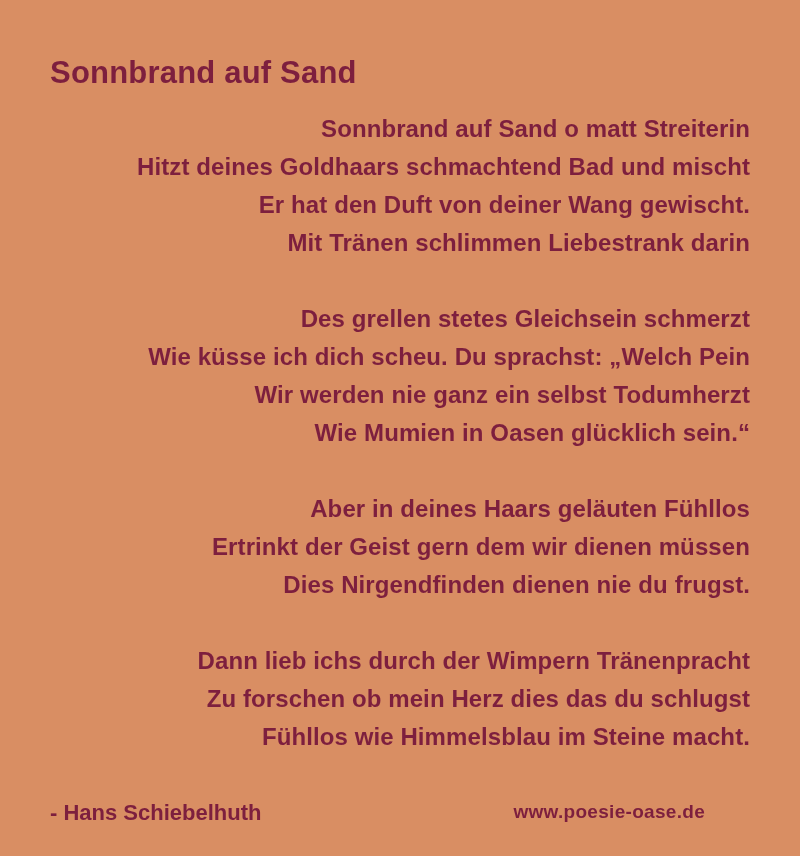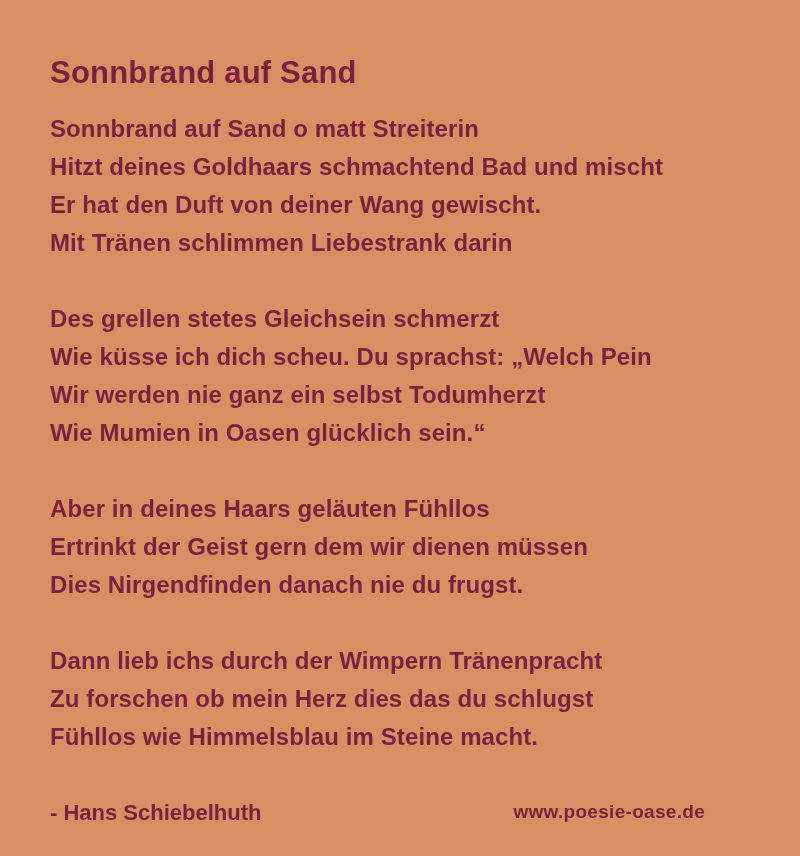--- a/index.html
+++ b/index.html
@@ -23,20 +23,21 @@
   }
   .title {
     font-size: 31px;
     font-weight: 700;
     line-height: 42px;
     margin: 0 0 16px 0;
     letter-spacing: 0.2px;
   }
   .stanza {
     margin: 0 0 38px 0;
+    text-align: right;
   }
   .stanza:last-of-type {
     margin-bottom: 0;
   }
   .poem-line {
     font-size: 24px;
     font-weight: 700;
     line-height: 38px;
     white-space: nowrap;
     letter-spacing: 0.1px;
@@ -73,21 +74,21 @@
   <div class="stanza">
     <div class="poem-line">Des grellen stetes Gleichsein schmerzt</div>
     <div class="poem-line">Wie küsse ich dich scheu. Du sprachst: „Welch Pein</div>
     <div class="poem-line">Wir werden nie ganz ein selbst Todumherzt</div>
     <div class="poem-line">Wie Mumien in Oasen glücklich sein.“</div>
   </div>
 
   <div class="stanza">
     <div class="poem-line">Aber in deines Haars geläuten Fühllos</div>
     <div class="poem-line">Ertrinkt der Geist gern dem wir dienen müssen</div>
-    <div class="poem-line">Dies Nirgendfinden danach nie du frugst.</div>
+    <div class="poem-line">Dies Nirgendfinden dienen nie du frugst.</div>
   </div>
 
   <div class="stanza">
     <div class="poem-line">Dann lieb ichs durch der Wimpern Tränenpracht</div>
     <div class="poem-line">Zu forschen ob mein Herz dies das du schlugst</div>
     <div class="poem-line">Fühllos wie Himmelsblau im Steine macht.</div>
   </div>
 
   <div class="author">- Hans Schiebelhuth</div>
 </div>

